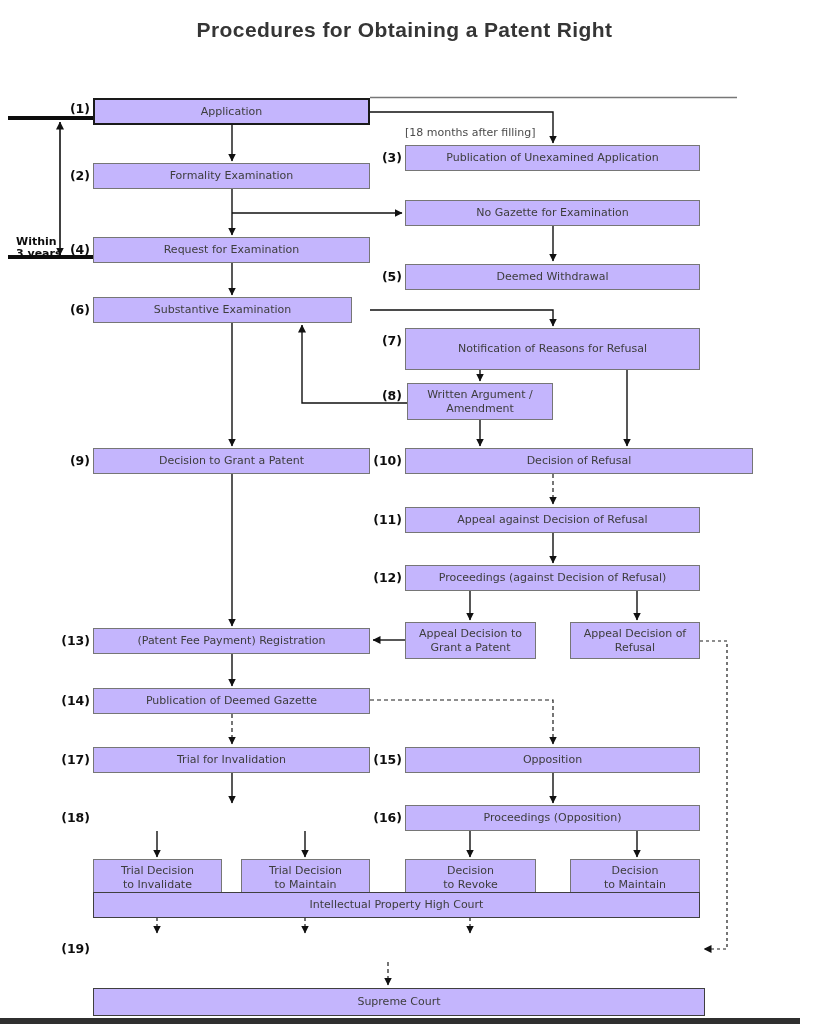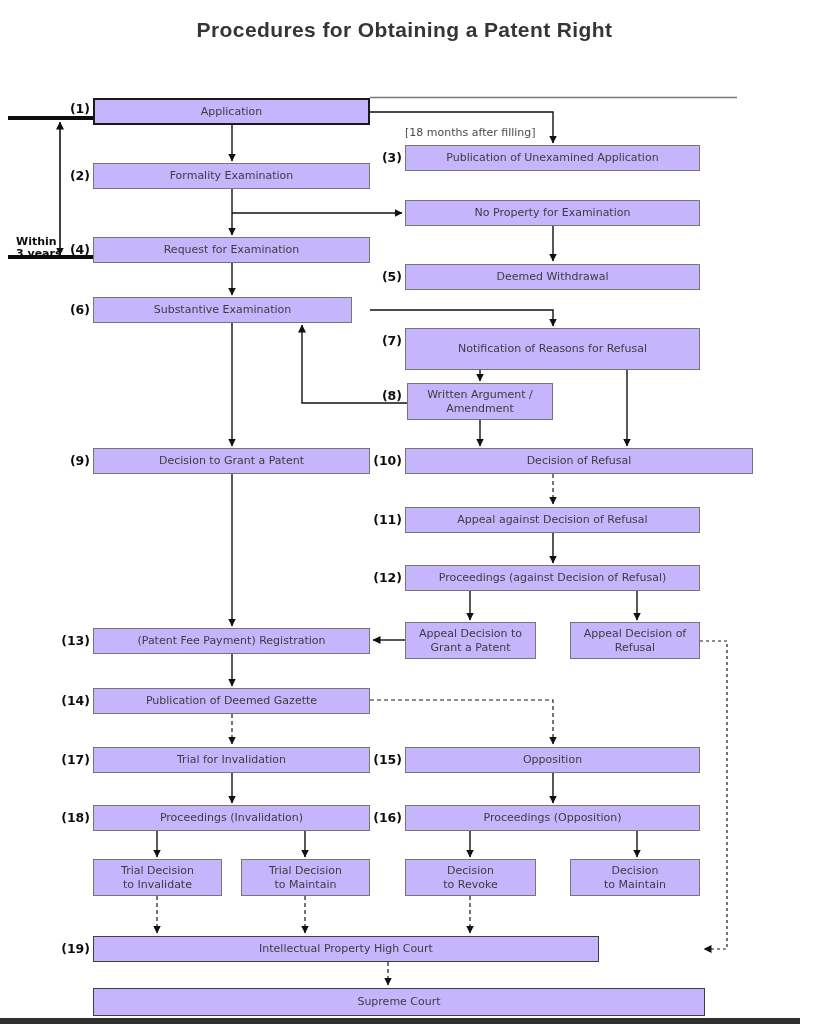--- a/index.html
+++ b/index.html
@@ -105,24 +105,23 @@
   <div class="num" style="left:50px;top:941px">(19)</div>
 
   <div class="box strong" style="left:93px;top:98px;width:277px;height:27px">Application</div>
   <div class="box" style="left:93px;top:163px;width:277px;height:26px">Formality Examination</div>
   <div class="box" style="left:93px;top:237px;width:277px;height:26px">Request for Examination</div>
   <div class="box" style="left:93px;top:297px;width:259px;height:26px">Substantive Examination</div>
   <div class="box" style="left:93px;top:448px;width:277px;height:26px">Decision to Grant a Patent</div>
   <div class="box" style="left:93px;top:628px;width:277px;height:26px">(Patent Fee Payment) Registration</div>
   <div class="box" style="left:93px;top:688px;width:277px;height:26px">Publication of Deemed Gazette</div>
   <div class="box" style="left:93px;top:747px;width:277px;height:26px">Trial for Invalidation</div>
-  <div class="box" style="left:93px;top:805px;width:277px;height:26px">Proceedings (Invalidation)</div>
 
   <div class="box" style="left:405px;top:145px;width:295px;height:26px">Publication of Unexamined Application</div>
-  <div class="box" style="left:405px;top:200px;width:295px;height:26px">No Property for Examination</div>
+  <div class="box" style="left:405px;top:200px;width:295px;height:26px">No Gazette for Examination</div>
   <div class="box" style="left:405px;top:264px;width:295px;height:26px">Deemed Withdrawal</div>
   <div class="box" style="left:405px;top:328px;width:295px;height:42px">Notification of Reasons for Refusal</div>
   <div class="box" style="left:407px;top:383px;width:146px;height:37px">Written Argument /
 Amendment</div>
   <div class="box" style="left:405px;top:448px;width:348px;height:26px">Decision of Refusal</div>
   <div class="box" style="left:405px;top:507px;width:295px;height:26px">Appeal against Decision of Refusal</div>
   <div class="box" style="left:405px;top:565px;width:295px;height:26px">Proceedings (against Decision of Refusal)</div>
   <div class="box" style="left:405px;top:622px;width:131px;height:37px">Appeal Decision to
 Grant a Patent</div>
   <div class="box" style="left:570px;top:622px;width:130px;height:37px">Appeal Decision of
@@ -132,17 +131,17 @@
 
   <div class="box" style="left:93px;top:859px;width:129px;height:37px">Trial Decision
 to Invalidate</div>
   <div class="box" style="left:241px;top:859px;width:129px;height:37px">Trial Decision
 to Maintain</div>
   <div class="box" style="left:405px;top:859px;width:131px;height:37px">Decision
 to Revoke</div>
   <div class="box" style="left:570px;top:859px;width:130px;height:37px">Decision
 to Maintain</div>
 
-  <div class="box dark" style="left:93px;top:936px;width:506px;height:26px">Intellectual Property High Court</div>
+  <div class="box dark" style="left:93px;top:892px;width:607px;height:26px">Intellectual Property High Court</div>
   <div class="box dark" style="left:93px;top:988px;width:612px;height:28px">Supreme Court</div>
 
   <div id="bottombar"></div>
 </div>
 
 </body></html>

